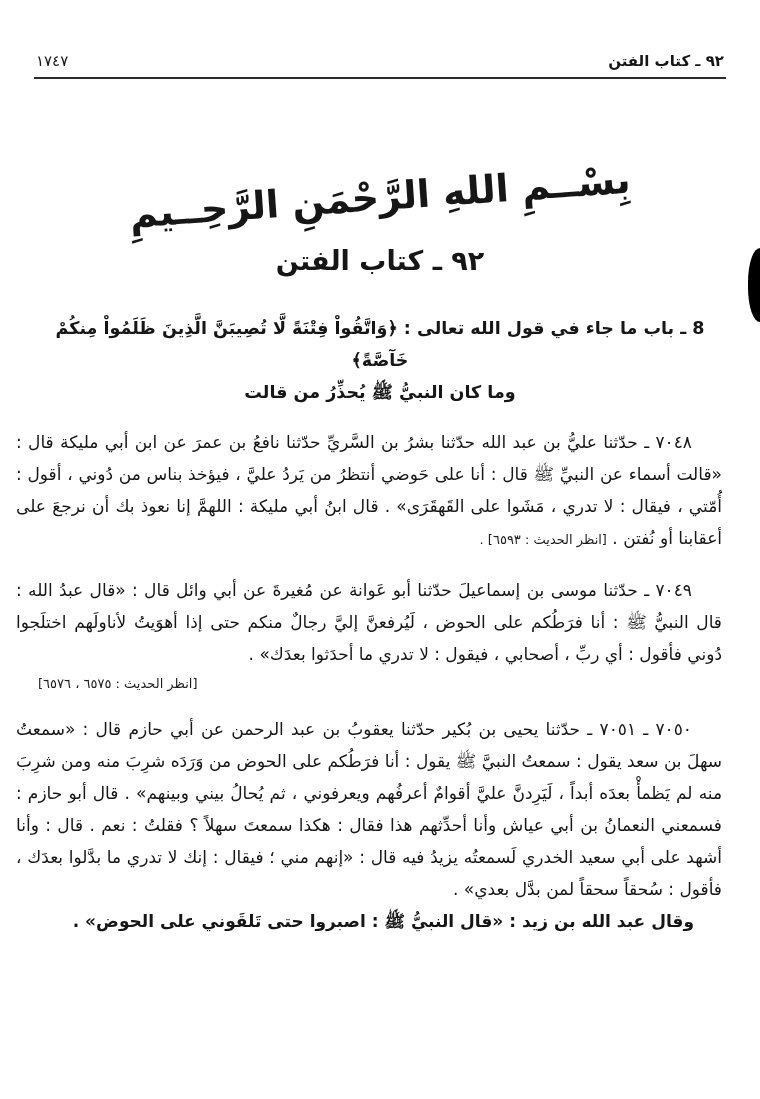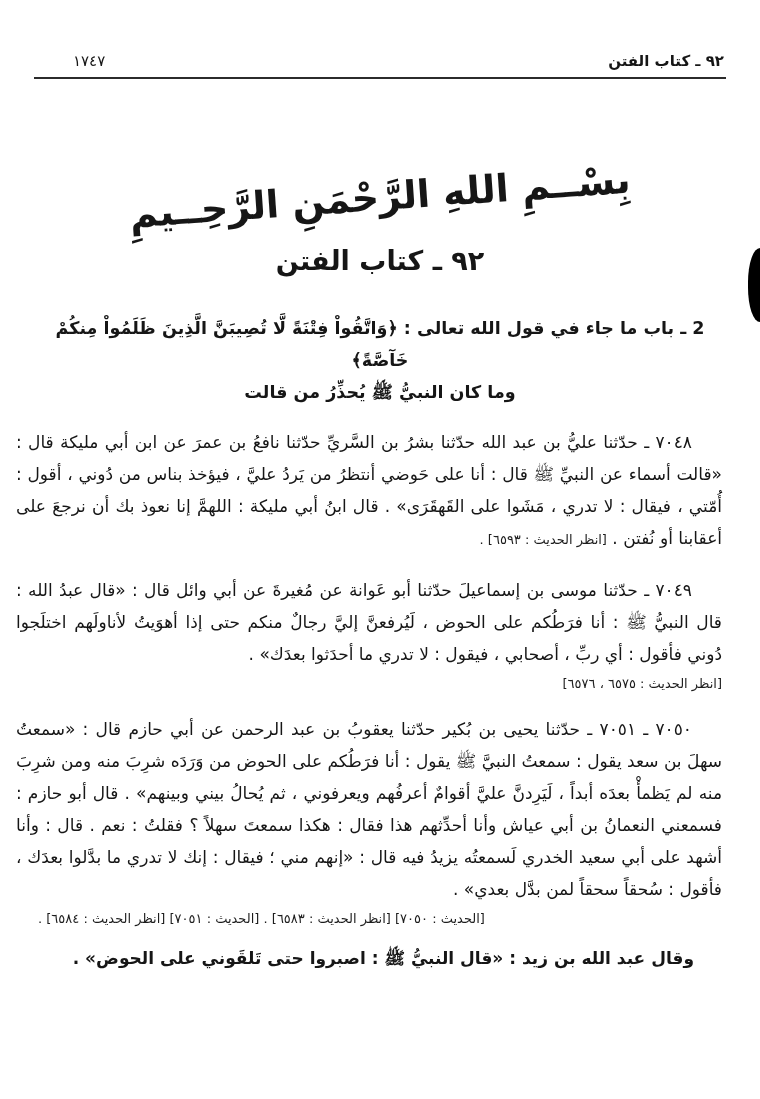--- a/index.html
+++ b/index.html
@@ -20,21 +20,21 @@
   }
   
   .page-header {
     display: flex;
     justify-content: space-between;
     align-items: flex-end;
     margin: 52px 36px 0 36px;
     font-size: 15px;
   }
   .header-title { font-weight: bold; }
-  .header-page-number { font-weight: normal; letter-spacing: 1px; margin-left: 37px; }
+  .header-page-number { font-weight: normal; letter-spacing: 1px; }
   .header-rule {
     margin: 7px 34px 0 34px;
     border-top: 2px solid #2b2b2b;
     height: 0;
   }
   
   .binding-mark {
     position: absolute;
     top: 248px;
     right: 0;
@@ -76,31 +76,31 @@
     text-align: justify;
     text-indent: 30px;
   }
   .ref {
     font-size: 13px;
     color: #1d1d1d;
   }
   .inline-ref { white-space: nowrap; }
   .ref-center {
     margin: 3px 38px 0 38px;
-    text-align: right;
+    text-align: left;
     line-height: 22px;
   }
   .ref-left {
     margin: 3px 38px 0 38px;
     text-align: left;
     line-height: 22px;
   }
   .bab2 { margin-top: 28px; }
   .bab-sub {
-    margin: 12px 38px 0 38px;
+    margin: 0 38px 0 38px;
     font-size: 17px;
     font-weight: bold;
     line-height: 32px;
     text-align: right;
     text-indent: 28px;
   }
 </style>
 </head>
 <body>
 
@@ -113,35 +113,34 @@
 
   <div class="header-rule"></div>
 
   <div class="binding-mark"></div>
 
   <div class="basmala">بِسْــمِ اللهِ الرَّحْمَنِ الرَّحِــيمِ</div>
 
   <h1 class="kitab-title">٩٢ ـ كتاب الفتن</h1>
 
   <h2 class="bab-title">
-    <span class="bab-line">2 ـ باب ما جاء في قول الله تعالى : ﴿وَاتَّقُواْ فِتْنَةً لَّا تُصِيبَنَّ الَّذِينَ ظَلَمُواْ مِنكُمْ خَآصَّةً﴾</span>
+    <span class="bab-line">8 ـ باب ما جاء في قول الله تعالى : ﴿وَاتَّقُواْ فِتْنَةً لَّا تُصِيبَنَّ الَّذِينَ ظَلَمُواْ مِنكُمْ خَآصَّةً﴾</span>
     <span class="bab-line">وما كان النبيُّ ﷺ يُحذِّرُ من قالت</span>
   </h2>
 
   <p class="hadith">
     <span>٧٠٤٨ ـ حدّثنا عليُّ بن عبد الله حدّثنا بشرُ بن السَّريِّ حدّثنا نافعُ بن عمرَ عن ابن أبي مليكة قال : «قالت أسماء عن النبيِّ ﷺ قال : أنا على حَوضي أنتظرُ من يَردُ عليَّ ، فيؤخذ بناس من دُوني ، أقول : أُمّتي ، فيقال : لا تدري ، مَشَوا على القَهقَرَى» . قال ابنُ أبي مليكة : اللهمَّ إنا نعوذ بك أن نرجعَ على أعقابنا أو نُفتن .</span>
     <span class="ref inline-ref">[انظر الحديث : ٦٥٩٣] .</span>
   </p>
 
   <p class="hadith">
     <span>٧٠٤٩ ـ حدّثنا موسى بن إسماعيلَ حدّثنا أبو عَوانة عن مُغيرةَ عن أبي وائل قال : «قال عبدُ الله : قال النبيُّ ﷺ : أنا فرَطُكم على الحوض ، لَيُرفعنَّ إليَّ رجالٌ منكم حتى إذا أهوَيتُ لأناولَهم اختلَجوا دُوني فأقول : أي ربِّ ، أصحابي ، فيقول : لا تدري ما أحدَثوا بعدَك» .</span>
   </p>
   <div class="ref ref-center">[انظر الحديث : ٦٥٧٥ ، ٦٥٧٦]</div>
 
   <p class="hadith">
     <span>٧٠٥٠ ـ ٧٠٥١ ـ حدّثنا يحيى بن بُكير حدّثنا يعقوبُ بن عبد الرحمن عن أبي حازم قال : «سمعتُ سهلَ بن سعد يقول : سمعتُ النبيَّ ﷺ يقول : أنا فرَطُكم على الحوض من وَرَدَه شرِبَ منه ومن شرِبَ منه لم يَظمأْ بعدَه أبداً ، لَيَرِدنَّ عليَّ أقوامٌ أعرفُهم ويعرفوني ، ثم يُحالُ بيني وبينهم» . قال أبو حازم : فسمعني النعمانُ بن أبي عياش وأنا أحدِّثهم هذا فقال : هكذا سمعتَ سهلاً ؟ فقلتُ : نعم . قال : وأنا أشهد على أبي سعيد الخدري لَسمعتُه يزيدُ فيه قال : «إنهم مني ؛ فيقال : إنك لا تدري ما بدَّلوا بعدَك ، فأقول : سُحقاً سحقاً لمن بدَّل بعدي» .</span>
   </p>
-  <div class="ref ref-left">[الحديث : ٧٠٥٠] [انظر الحديث : ٦٥٨٣] . [الحديث : ٧٠٥١] [انظر الحديث : ٦٥٨٤] .</div>
 
 
   <p class="bab-sub">وقال عبد الله بن زيد : «قال النبيُّ ﷺ : اصبروا حتى تَلقَوني على الحوض» .</p>
 
 </div>
 
 </body></html>

